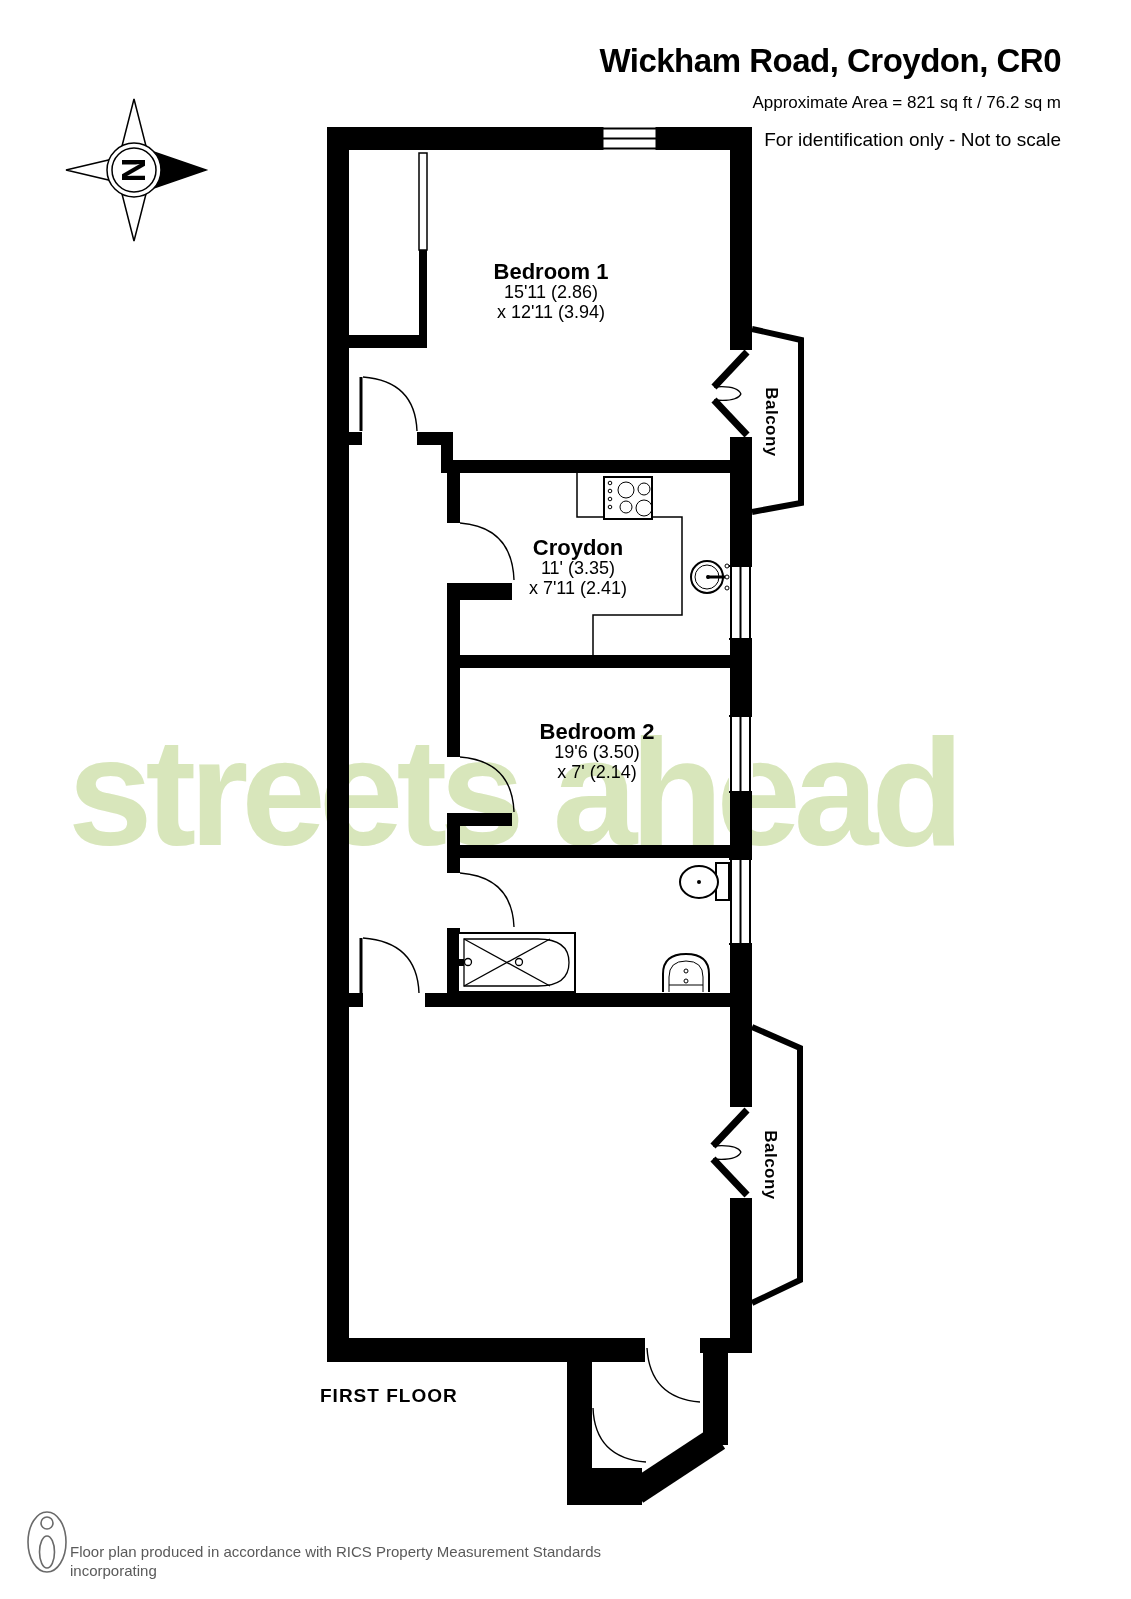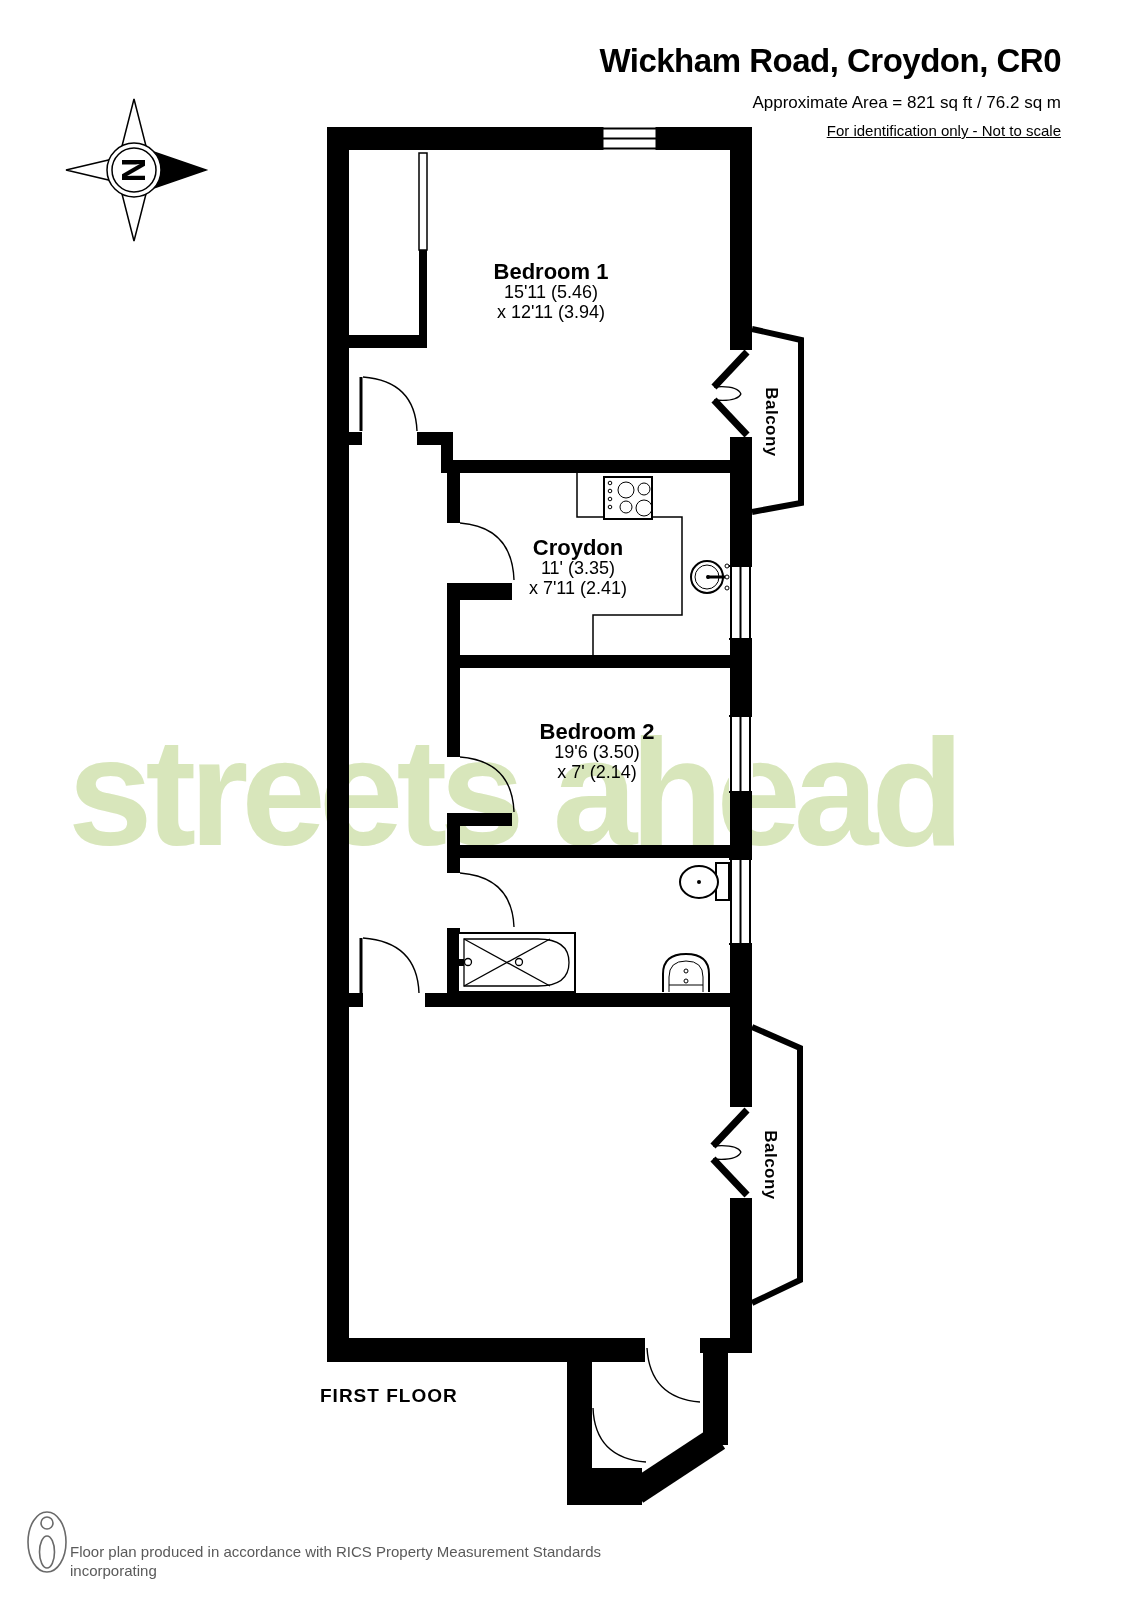--- a/index.html
+++ b/index.html
@@ -10,21 +10,21 @@
   .watermark{
     position:absolute;left:68px;top:712px;z-index:1;
     font-size:152px;font-weight:bold;letter-spacing:-7px;line-height:160px;
     color:#d8e6bb;white-space:nowrap;user-select:none;
   }
   .plan-svg{position:absolute;left:0;top:0;z-index:2;}
   .labels{position:absolute;left:0;top:0;width:100%;height:100%;z-index:3;border-radius:27px;}
   .header{position:absolute;top:42px;right:70px;text-align:right;}
   .header .title{font-size:33px;font-weight:bold;letter-spacing:-0.5px;}
   .header .area{font-size:17px;margin-top:13px;}
-  .header .note{font-size:15px;margin-top:9px;text-decoration:underline;}
+  .header .note{font-size:19px;margin-top:16px;}
   .room-label{position:absolute;transform:translateX(-50%);text-align:center;}
   .room-name{font-size:22px;font-weight:bold;line-height:20px;}
   .room-dim{font-size:18px;line-height:20px;}
   .balcony-label{
     position:absolute;transform:translate(-50%,-50%) rotate(90deg);
     font-size:17px;font-weight:bold;letter-spacing:0.5px;white-space:nowrap;
   }
   .floor-label{position:absolute;left:320px;top:1385px;font-size:19px;font-weight:bold;letter-spacing:1px;}
   .footer-text{
     position:absolute;left:70px;top:1506px;width:620px;
@@ -232,21 +232,21 @@
   <div class="labels">
 
     <div class="header">
       <div class="title">Wickham Road, Croydon, CR0</div>
       <div class="area">Approximate Area = 821 sq ft / 76.2 sq m</div>
       <div class="note">For identification only - Not to scale</div>
     </div>
 
     <div class="room-label" style="left:551px;top:262px;">
       <div class="room-name">Bedroom 1</div>
-      <div class="room-dim">15'11 (5.46)</div>
+      <div class="room-dim">15'11 (2.86)</div>
       <div class="room-dim">x 12'11 (3.94)</div>
     </div>
 
     <div class="room-label" style="left:578px;top:538px;">
       <div class="room-name">Croydon</div>
       <div class="room-dim">11' (3.35)</div>
       <div class="room-dim">x 7'11 (2.41)</div>
     </div>
 
     <div class="room-label" style="left:597px;top:722px;">

